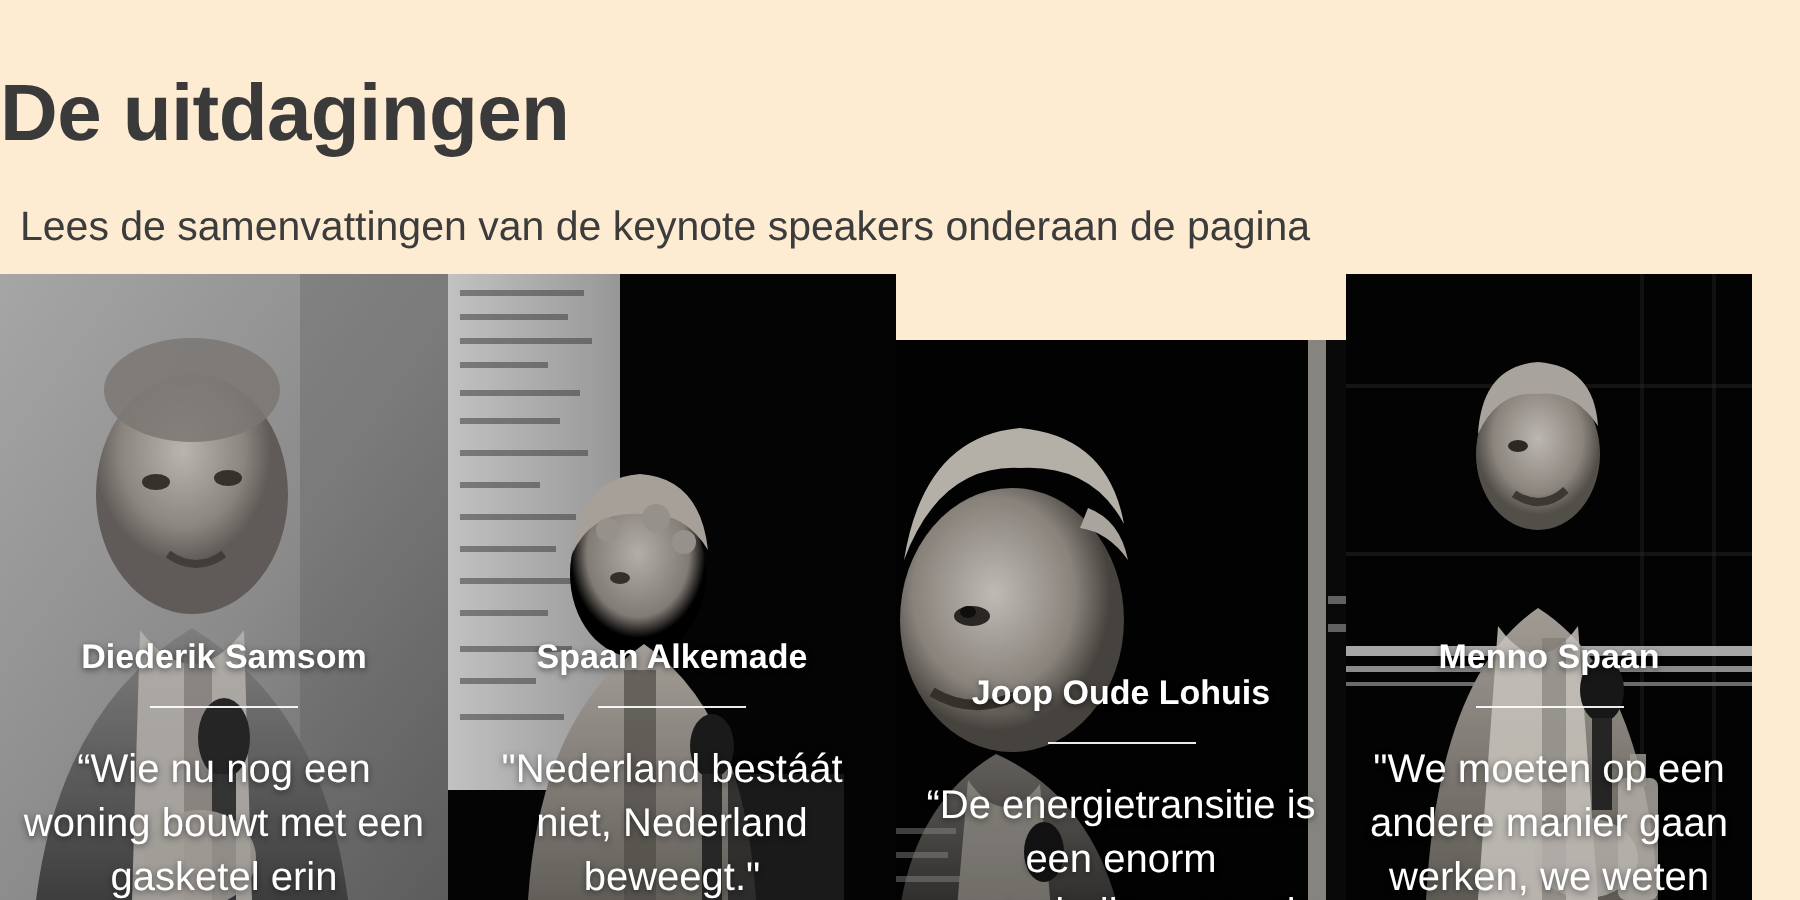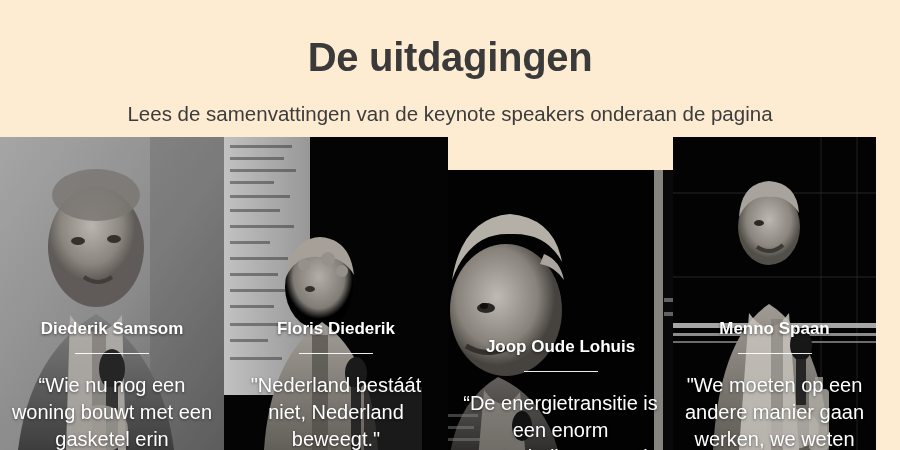--- a/index.html
+++ b/index.html
@@ -20,21 +20,20 @@
   }
 
   
   .header {
     position: absolute;
     left: 0;
     top: 0;
     width: 900px;
     height: 137px;
     background: #fdebd2;
-    text-align: center;
     box-sizing: border-box;
     border-radius: 23px;
   }
 
   .page-title {
     margin: 0;
     padding-top: 36px;
     font-size: 40px;
     font-weight: bold;
     letter-spacing: -0.3px;
@@ -239,21 +238,21 @@
         <circle cx="118" cy="134" r="6" fill="#a8a29a"></circle>
         <ellipse cx="86" cy="152" rx="5" ry="3" fill="#3a3630"></ellipse>
         <path d="M40 313 q6 -92 58 -128 q50 34 56 128 z" fill="url(#coat2)"></path>
         <rect x="88" y="198" width="16" height="115" fill="#5a5650" opacity="0.7"></rect>
         <ellipse cx="132" cy="236" rx="11" ry="16" fill="#1e1e1e"></ellipse>
         <rect x="127" y="250" width="10" height="63" fill="#2c2c2c"></rect>
         <rect x="140" y="250" width="58" height="63" fill="#242424" opacity="0.8"></rect>
       </svg>
       <div class="card-overlay"></div>
       <div class="card-body">
-        <div class="speaker-name">Floris Diederik</div>
+        <div class="speaker-name">Spaan Alkemade</div>
         <div class="divider"></div>
         <div class="speaker-quote">"Nederland bestáát niet, Nederland beweegt."</div>
       </div>
     </div>
 
     <div class="card card-3">
       <svg class="card-photo" viewBox="0 0 225 313" preserveAspectRatio="xMidYMid slice">
         <defs>
           <radialGradient id="face3" cx="42%" cy="40%" r="52%">
             <stop offset="0%" stop-color="#d5d0c9"></stop>

